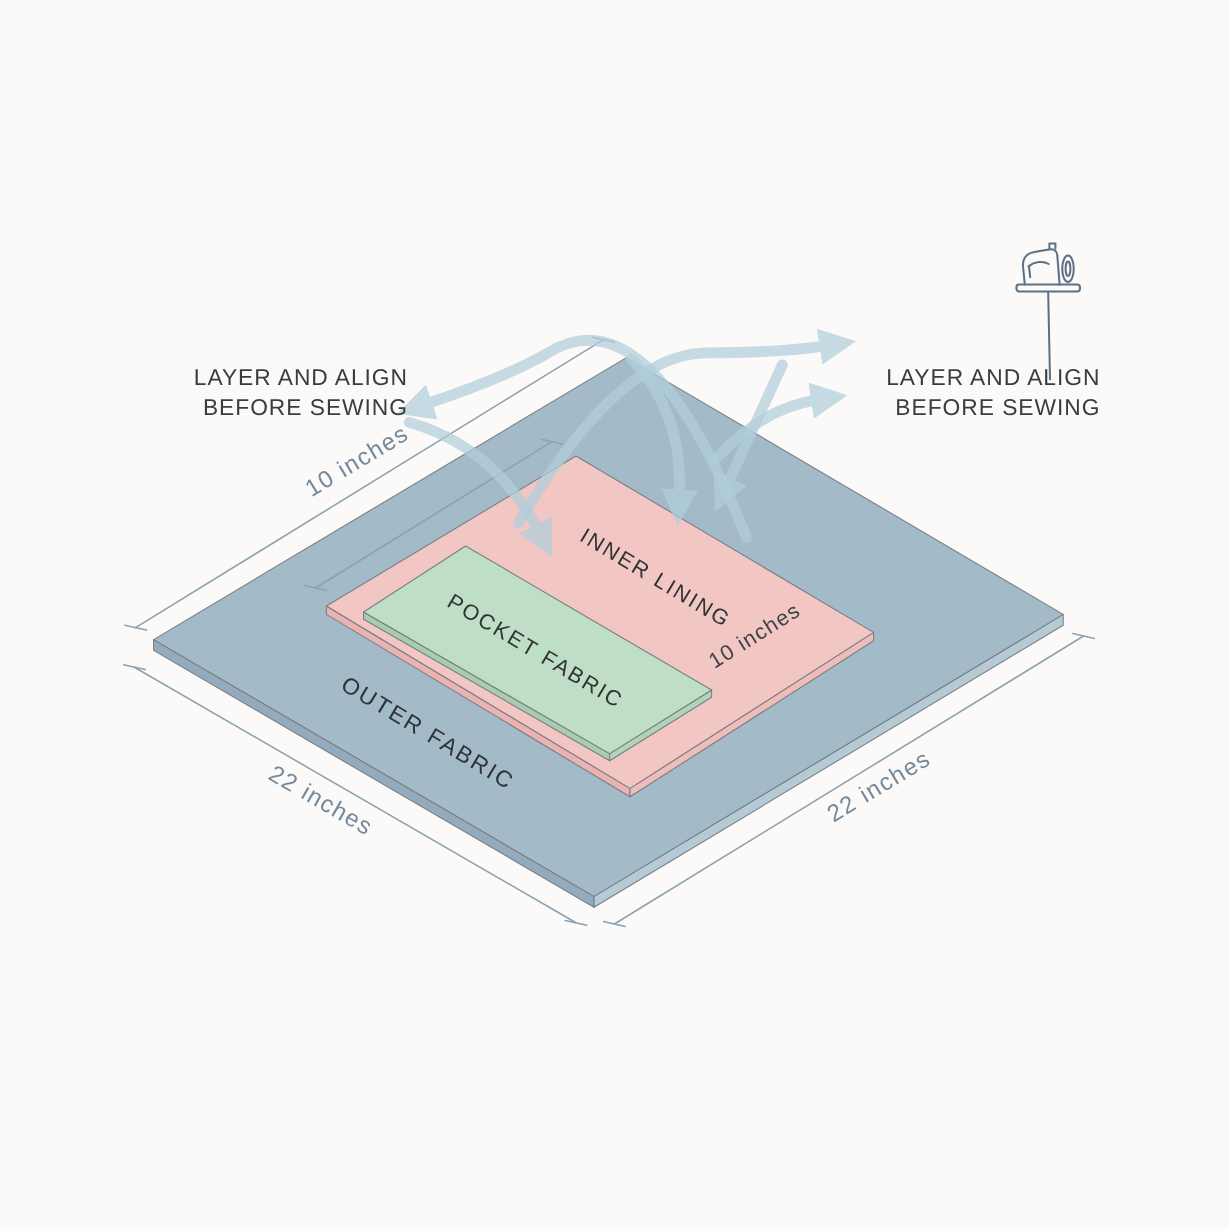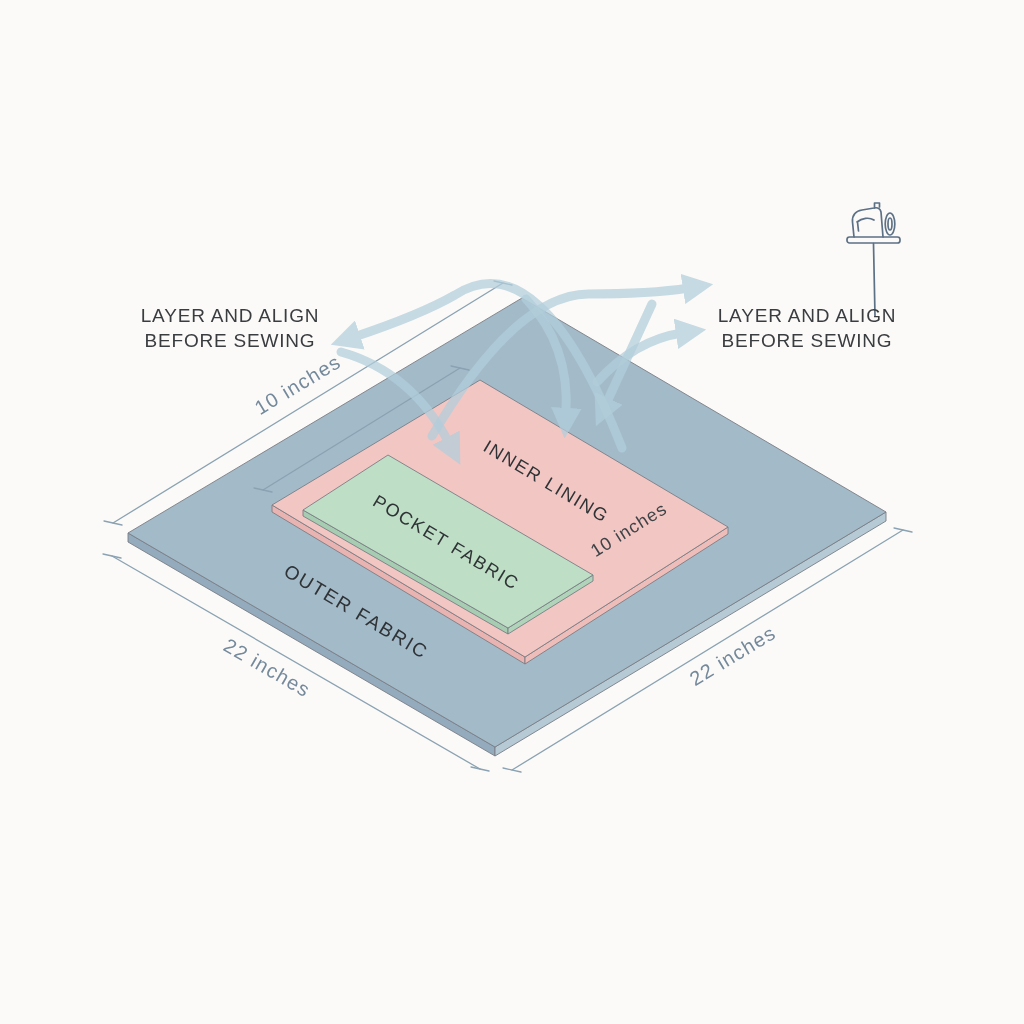--- a/index.html
+++ b/index.html
@@ -10,21 +10,21 @@
     overflow:hidden;
     font-family:"Liberation Sans", sans-serif;
   }
   .canvas svg{position:absolute;left:0;top:0;}
   .face{stroke:#7b7e84;stroke-width:0.9;stroke-linejoin:round;}
   .dim{stroke:#8aa2b2;stroke-width:1.3;fill:none;stroke-linecap:round;}
   .arrow{fill:none;stroke-linecap:round;opacity:0.72;}
   .icon-stroke{fill:none;stroke:#5c7086;stroke-width:1.7;stroke-linejoin:round;stroke-linecap:round;}
   .label{position:absolute;white-space:nowrap;}
   .callout{
-    width:220px;text-align:center;
+    width:220px;text-align:right;
     font-size:19px;line-height:25px;letter-spacing:0.8px;
     color:#3a3d40;font-weight:400;
   }
   .fab-label{
     transform-origin:center;
     color:#2f3336;font-weight:400;
     transform:translate(-50%,-50%) rotate(31deg);
   }
   .dim-label{
     color:#74899b;font-weight:400;font-size:20px;letter-spacing:1.2px;

